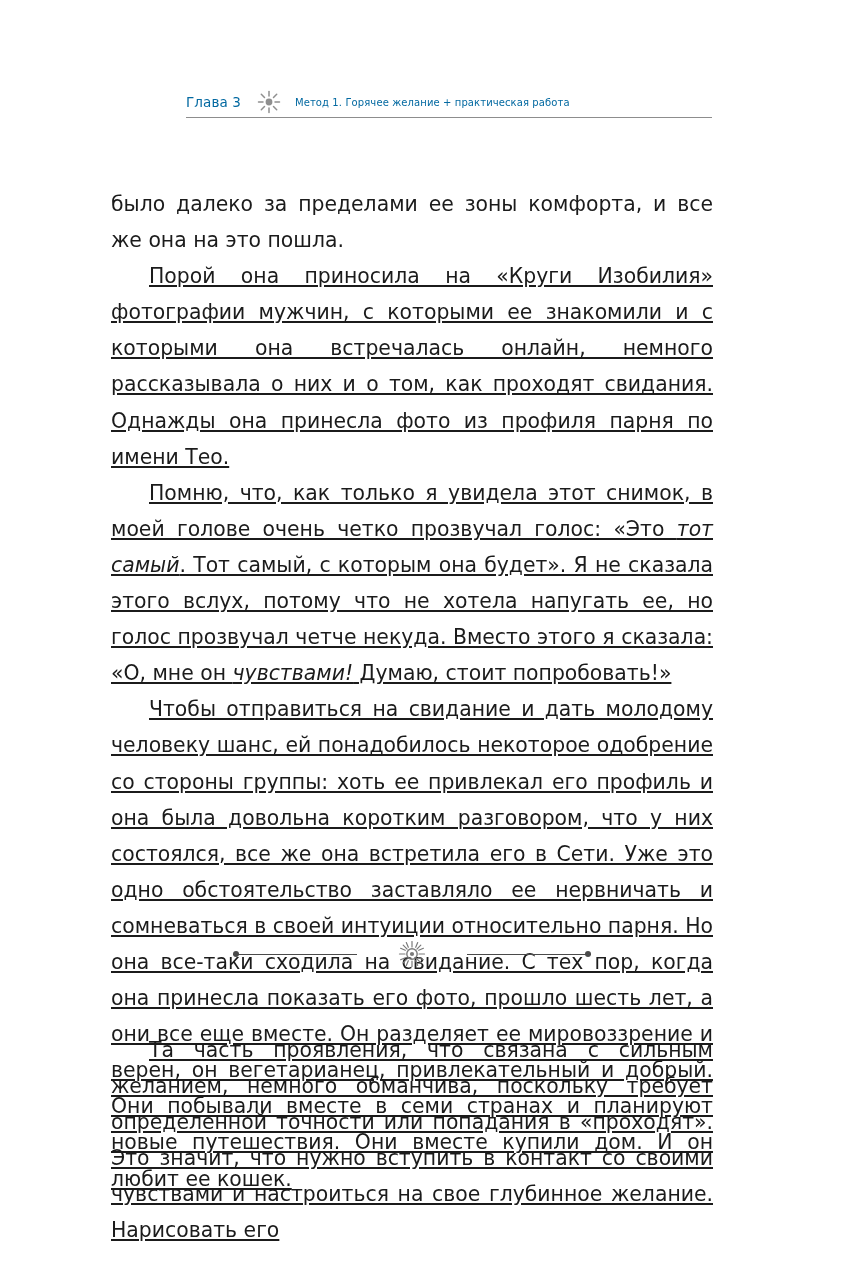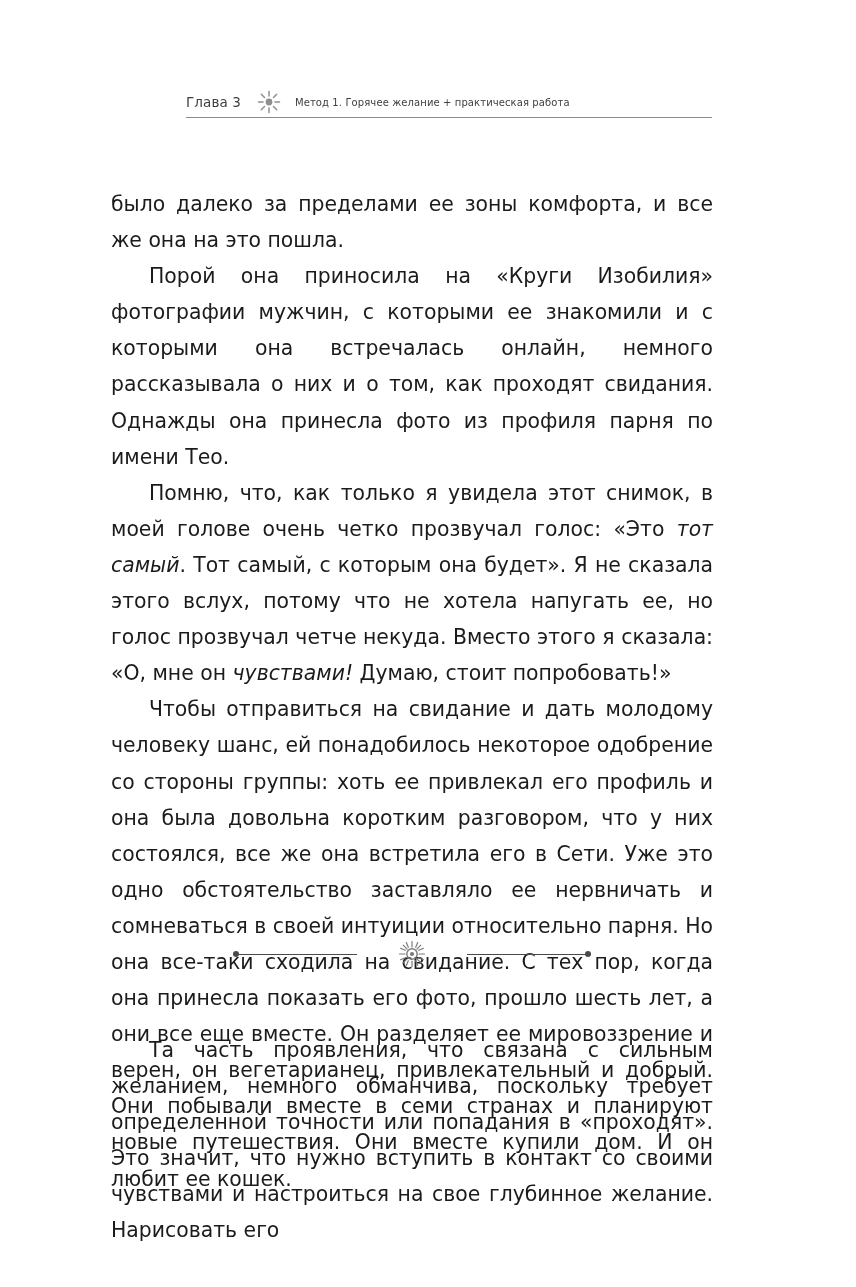--- a/index.html
+++ b/index.html
@@ -25,21 +25,21 @@
 
   
   .running-head {
     position: absolute;
     top: 90px;
     left: 186px;
     width: 530px;
     display: flex;
     align-items: center;
     font-size: 13.5px;
-    color: #404040;
+    color: #0369a1;
     letter-spacing: 0.1px;
     white-space: nowrap;
   }
   .running-head .chapter {
     font-size: 13.5px;
   }
   .running-head .rh-ornament {
     margin: 0 14px 0 16px;
     display: inline-block;
     line-height: 1;
@@ -68,20 +68,21 @@
     margin: 0;
     font-size: 20.4px;
     line-height: 36.1px;
     text-align: justify;
     text-justify: inter-word;
     color: #1b1b1b;
     hyphens: manual;
   }
   .body-text p.indent {
     text-indent: 38px;
+    text-decoration: underline;
   }
   .body-text p em {
     font-style: italic;
   }
 
   
   .divider {
     position: absolute;
     top: 932px;
     left: 111px;

